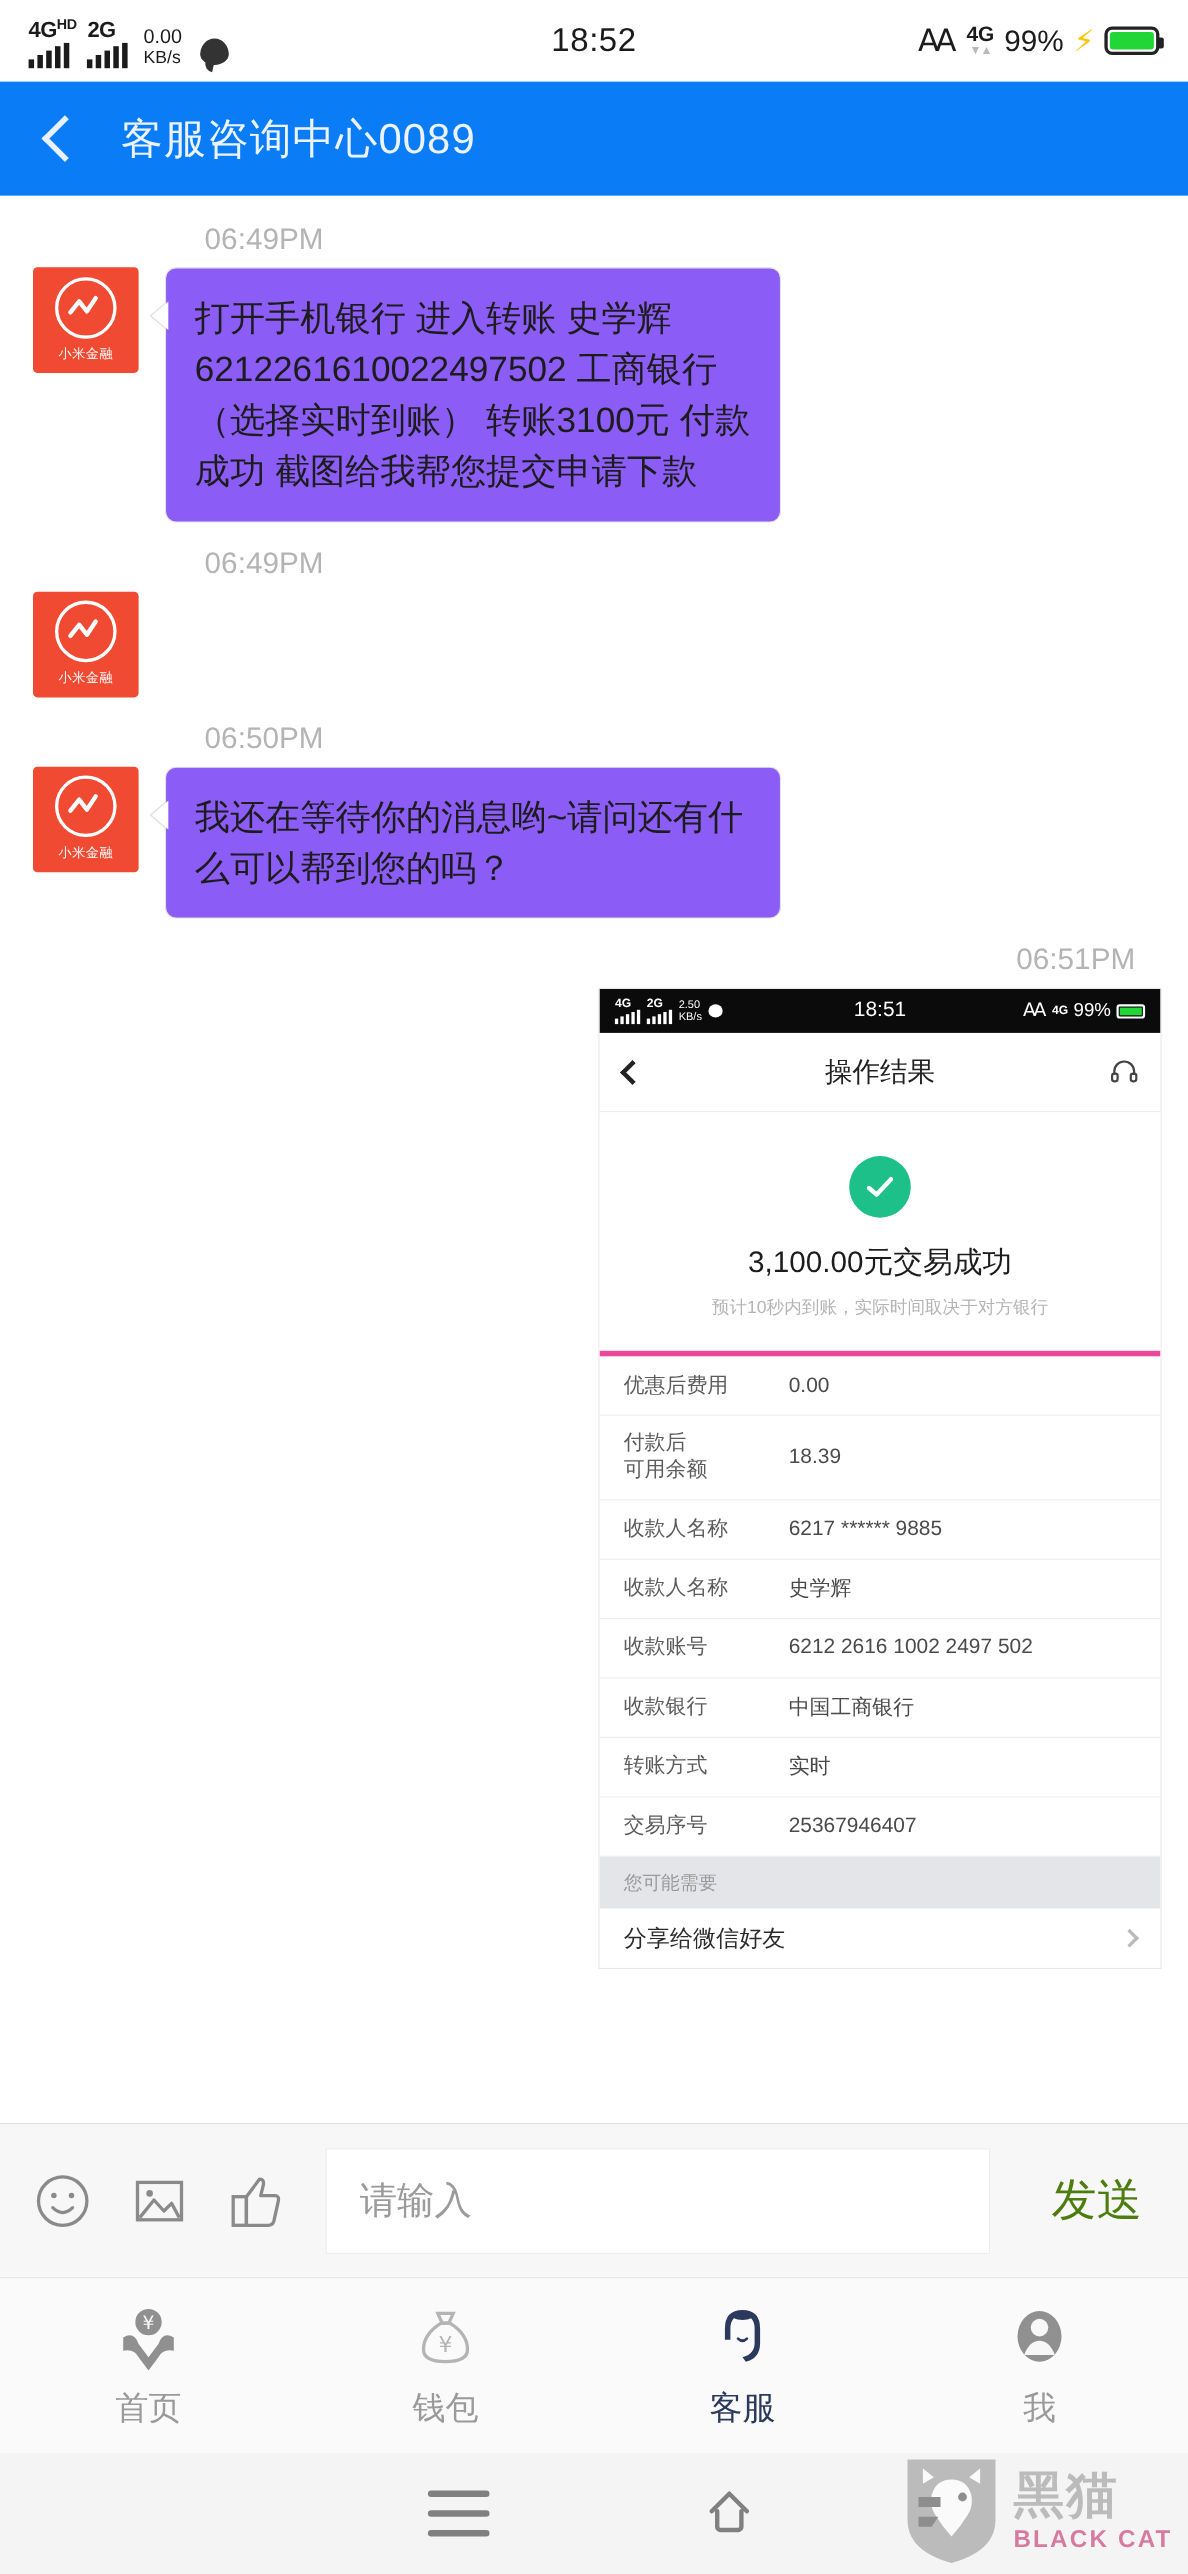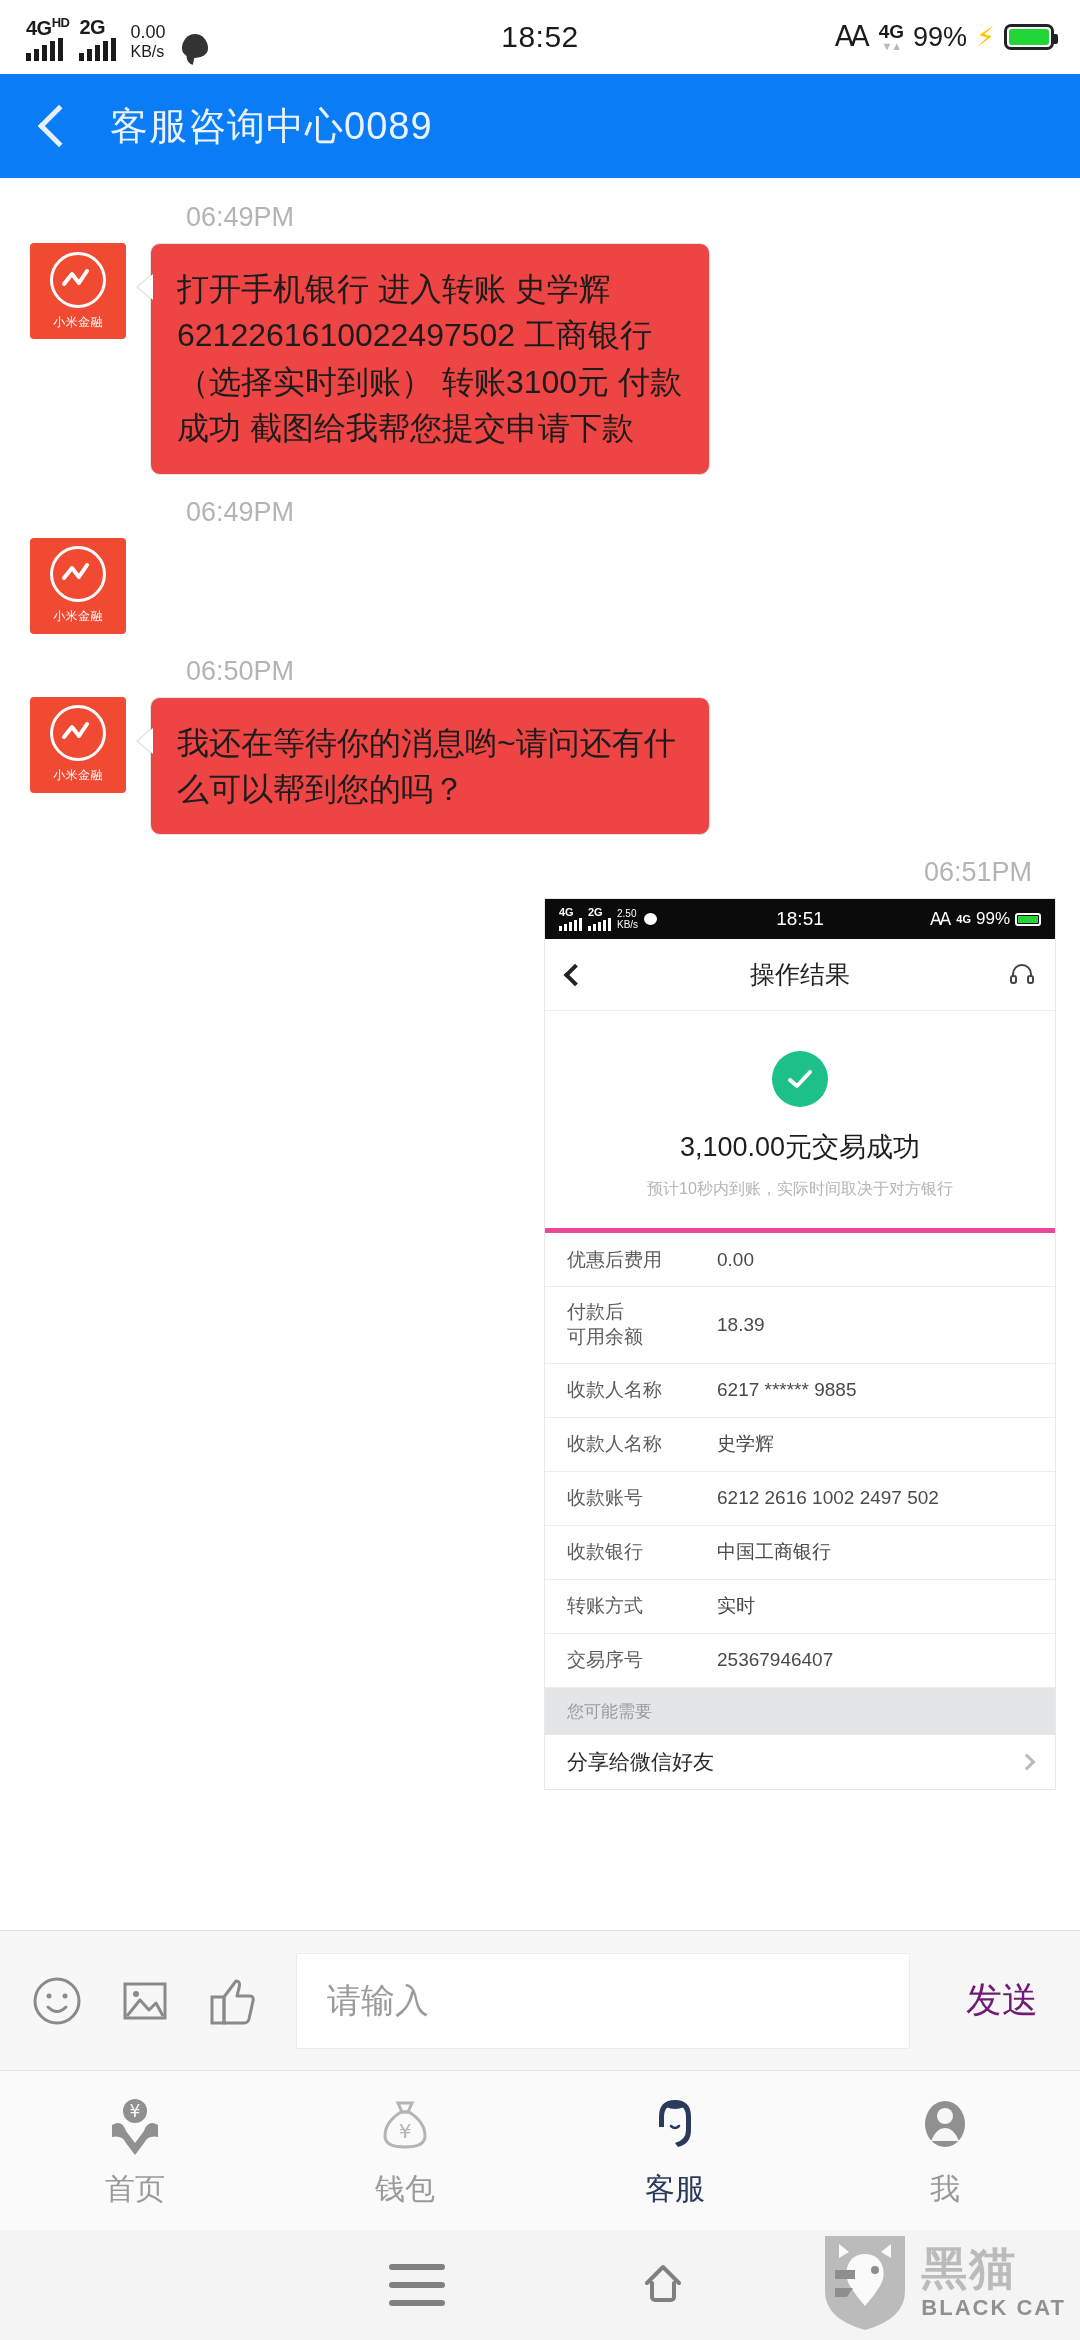--- a/index.html
+++ b/index.html
@@ -58,21 +58,21 @@
   .msg-block { margin-bottom:22px; }
   .time-line { font-size:27px; color:#b4b4b4; margin-left:156px; padding:0 30px; margin-bottom:10px; }
   .time-line.right { text-align:right; margin-left:0; margin-right:0; padding-right:48px; }
   .avatar { width:96px;height:96px;flex:0 0 96px; background:#f04a32; border-radius:4px;
             display:flex; flex-direction:column; align-items:center; justify-content:center; }
   .avatar .logo { width:56px;height:56px;border:3px solid #fff;border-radius:50%;
                   display:flex;align-items:center;justify-content:center; position:relative; overflow:hidden;}
   .avatar .logo svg { width:44px;height:44px; }
   .avatar .brand { color:#fff; font-size:13px; margin-top:5px; letter-spacing:0.5px; transform:scale(0.92); }
   .bubble {
-    margin-left:24px; background:#ef4444; border:1px solid #e2e2e2; border-radius:10px;
+    margin-left:24px; background:#8b5cf6; border:1px solid #e2e2e2; border-radius:10px;
     padding:22px 26px; font-size:32px; line-height:1.45; color:#1c1c1c; max-width:560px;
     position:relative;
   }
   .bubble:before {
     content:""; position:absolute; left:-15px; top:30px; width:0;height:0;
     border-top:13px solid transparent; border-bottom:13px solid transparent; border-right:15px solid #e2e2e2;
   }
   .bubble:after {
     content:""; position:absolute; left:-13px; top:30px; width:0;height:0;
     border-top:13px solid transparent; border-bottom:13px solid transparent; border-right:15px solid #fff;
@@ -121,21 +121,21 @@
                     transform:rotate(45deg); }
 
   
   .inputbar { flex:0 0 140px; background:#f7f7f7; border-top:1px solid #e0e0e0;
               display:flex; align-items:center; padding:0 26px; gap:26px; }
   .ib-icon { width:62px;height:62px; display:flex;align-items:center;justify-content:center; }
   .ib-icon svg { width:56px;height:56px; }
   .ib-field { flex:1 1 auto; height:96px; background:#fff; border:1px solid #ececec;
               display:flex; align-items:center; padding:0 30px; margin-left:6px; }
   .ib-field span { font-size:34px; color:#9b9b9b; }
-  .ib-send { font-size:36px; color:#701a75; padding:0 16px 0 30px; }
+  .ib-send { font-size:41px; color:#4d7c0f; padding:0 16px 0 30px; }
 
   
   .tabbar { flex:0 0 160px; background:#fafafa; border-top:1px solid #e6e6e6;
             display:flex; align-items:center; }
   .tab { flex:1 1 25%; display:flex; flex-direction:column; align-items:center; gap:12px; }
   .tab .ic { width:66px;height:66px; display:flex;align-items:center;justify-content:center; }
   .tab .ic svg { width:62px;height:62px; }
   .tab .lb { font-size:30px; color:#9a9a9a; }
   .tab.active .lb { color:#2b3a5c; }
 
@@ -146,21 +146,21 @@
   .nav-menu i { display:block; height:6px; background:#808080; border-radius:3px; }
   .nav-home svg { width:56px;height:56px; }
 
   
   .watermark { position:absolute; right:14px; bottom:8px; display:flex; align-items:center;
                gap:10px; opacity:0.55; }
   .wm-cat { width:92px;height:100px; }
   .wm-txt { display:flex; flex-direction:column; line-height:1; }
   .wm-cn { font-size:46px; color:#8d8d8d; font-weight:bold; letter-spacing:2px;
            font-family:"DejaVu Sans",sans-serif; }
-  .wm-en { font-size:22px; color:#404040; font-weight:bold; letter-spacing:2px; margin-top:6px; }
+  .wm-en { font-size:22px; color:#be185d; font-weight:bold; letter-spacing:2px; margin-top:6px; }
 </style>
 </head>
 <body>
 
 <div id="app">
 
   <div class="statusbar">
     <div class="sb-left">
       <div class="sig">
         <div class="sig-label"><span>4G</span><sup>HD</sup></div>

